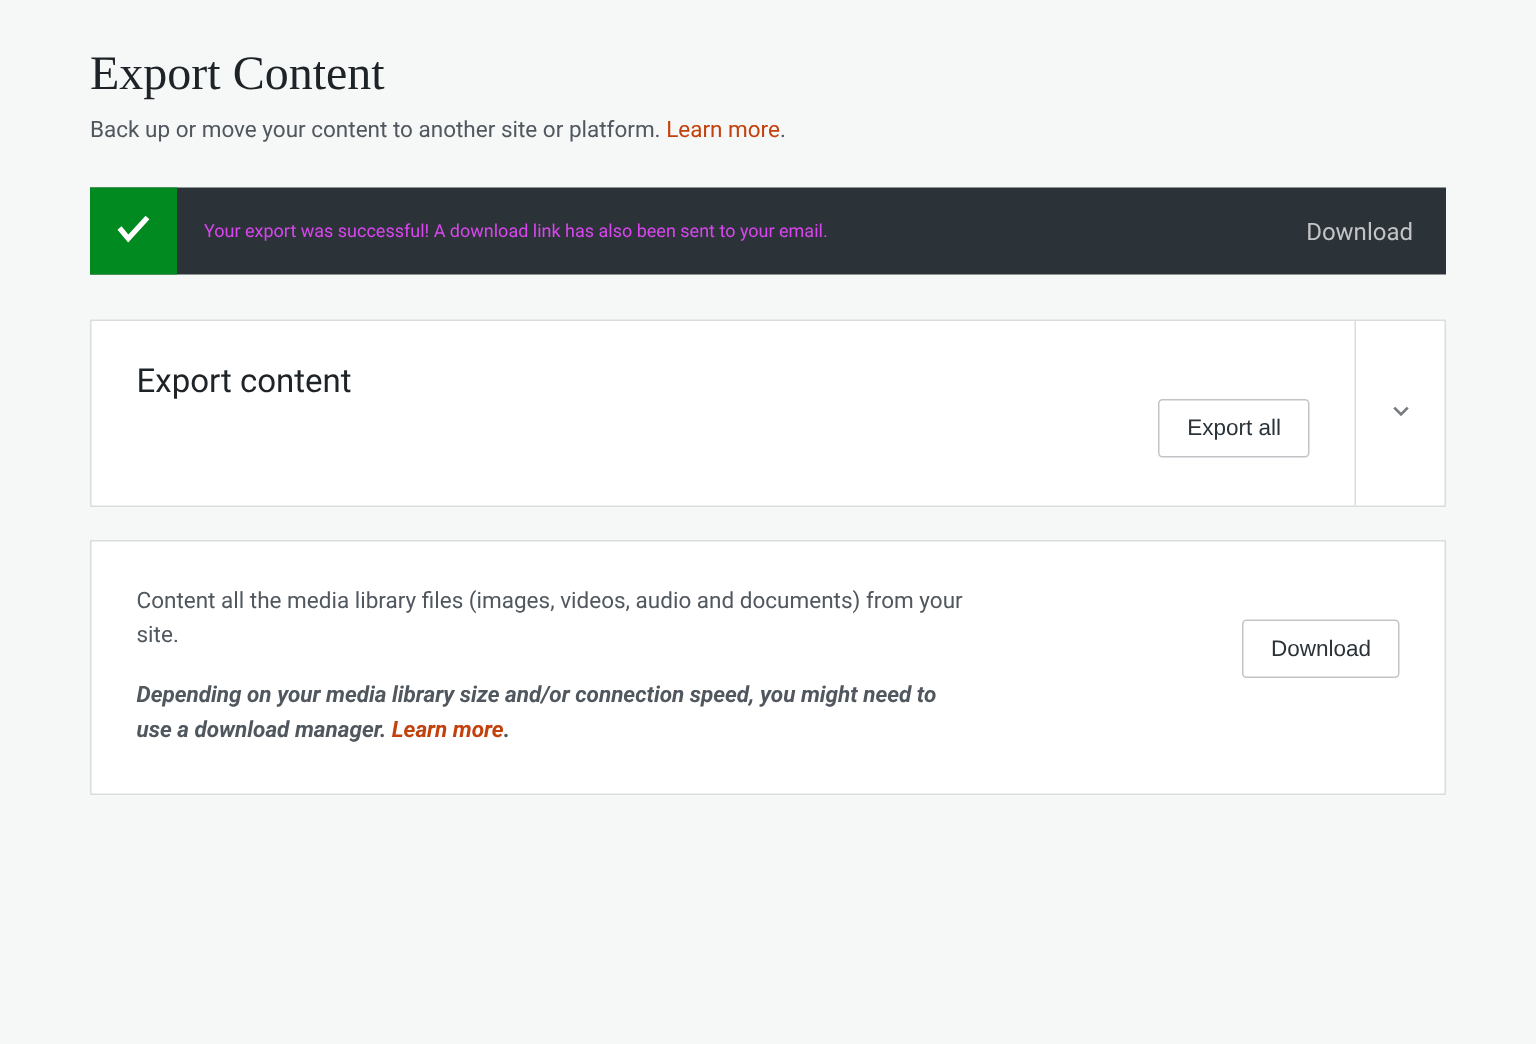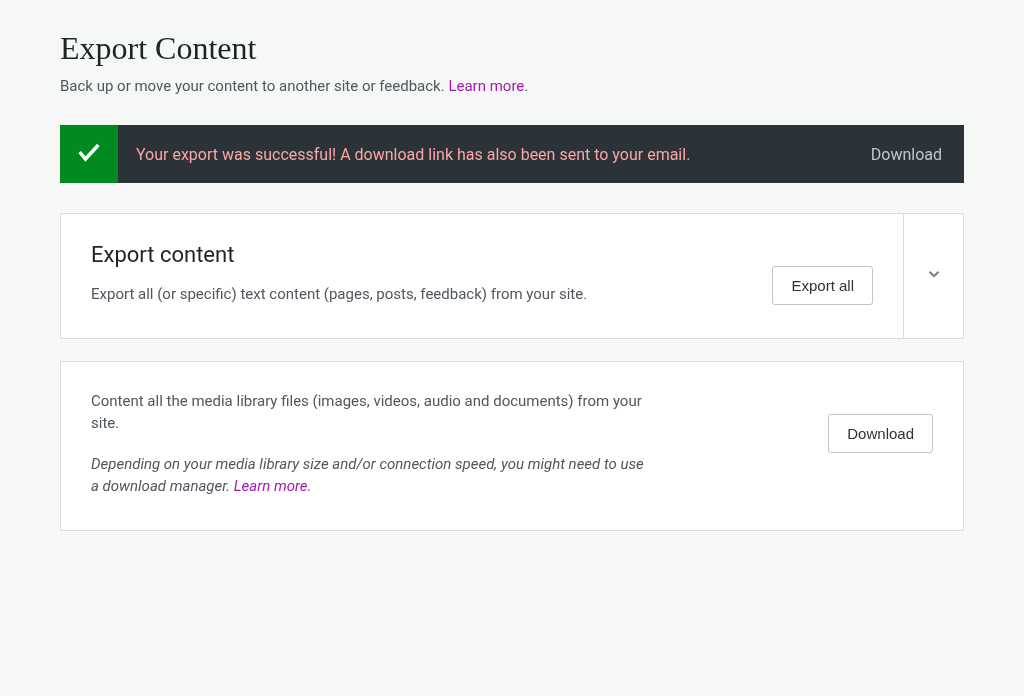--- a/index.html
+++ b/index.html
@@ -19,21 +19,21 @@
       font-weight: 400;
       color: #1d2327;
       margin-bottom: 10px;
     }
     .page-subtitle {
       font-size: 15px;
       color: #50575e;
       margin-bottom: 30px;
     }
     .link {
-      color: #a21caf;
+      color: #c2410c;
       text-decoration: none;
       cursor: pointer;
     }
     .success-banner {
       display: flex;
       align-items: stretch;
       background: #2c3338;
       margin-bottom: 30px;
       min-height: 58px;
     }
@@ -47,22 +47,22 @@
     }
     .success-icon-box svg {
       width: 28px;
       height: 28px;
       stroke: #fff;
       stroke-width: 3;
       fill: none;
     }
     .success-message {
       flex: 1;
-      color: #fca5a5;
-      font-size: 16px;
+      color: #d946ef;
+      font-size: 12px;
       display: flex;
       align-items: center;
       padding: 0 18px;
     }
     .success-download {
       color: #c3c4c7;
       font-size: 16px;
       display: flex;
       align-items: center;
       padding: 0 22px;
@@ -96,20 +96,21 @@
       line-height: 1.5;
       max-width: 560px;
     }
     .card-note {
       font-size: 15px;
       color: #50575e;
       font-style: italic;
       line-height: 1.5;
       margin-top: 18px;
       max-width: 560px;
+      font-weight: bold;
     }
     .card-action {
       display: flex;
       align-items: flex-start;
       padding-top: 24px;
     }
     .btn {
       background: #fff;
       border: 1px solid #c3c4c7;
       color: #2c3338;
@@ -133,40 +134,39 @@
       stroke: #787c82;
       stroke-width: 2.5;
       fill: none;
     }
   </style>
 </head>
 <body>
 
 <h1 class="page-title">Export Content</h1>
 <p class="page-subtitle">
-  <span>Back up or move your content to another site or feedback. </span><a class="link">Learn more</a><span>.</span>
+  <span>Back up or move your content to another site or platform. </span><a class="link">Learn more</a><span>.</span>
 </p>
 
 <div class="success-banner">
   <div class="success-icon-box">
     <span>
       <svg viewBox="0 0 24 24">
           <polyline points="4 12 9 18 20 6"></polyline>
         </svg>
     </span>
   </div>
   <div class="success-message">Your export was successful! A download link has also been sent to your email.</div>
   <div class="success-download">Download</div>
 </div>
 
 <div class="card">
   <div class="card-main">
     <div class="card-text-block">
       <h2 class="card-title">Export content</h2>
-      <p class="card-description">Export all (or specific) text content (pages, posts, feedback) from your site.</p>
     </div>
     <div class="card-action">
       <button class="btn">Export all</button>
     </div>
   </div>
   <div class="card-expand">
     <span>
       <svg viewBox="0 0 24 24">
           <polyline points="6 9 12 15 18 9"></polyline>
         </svg>

